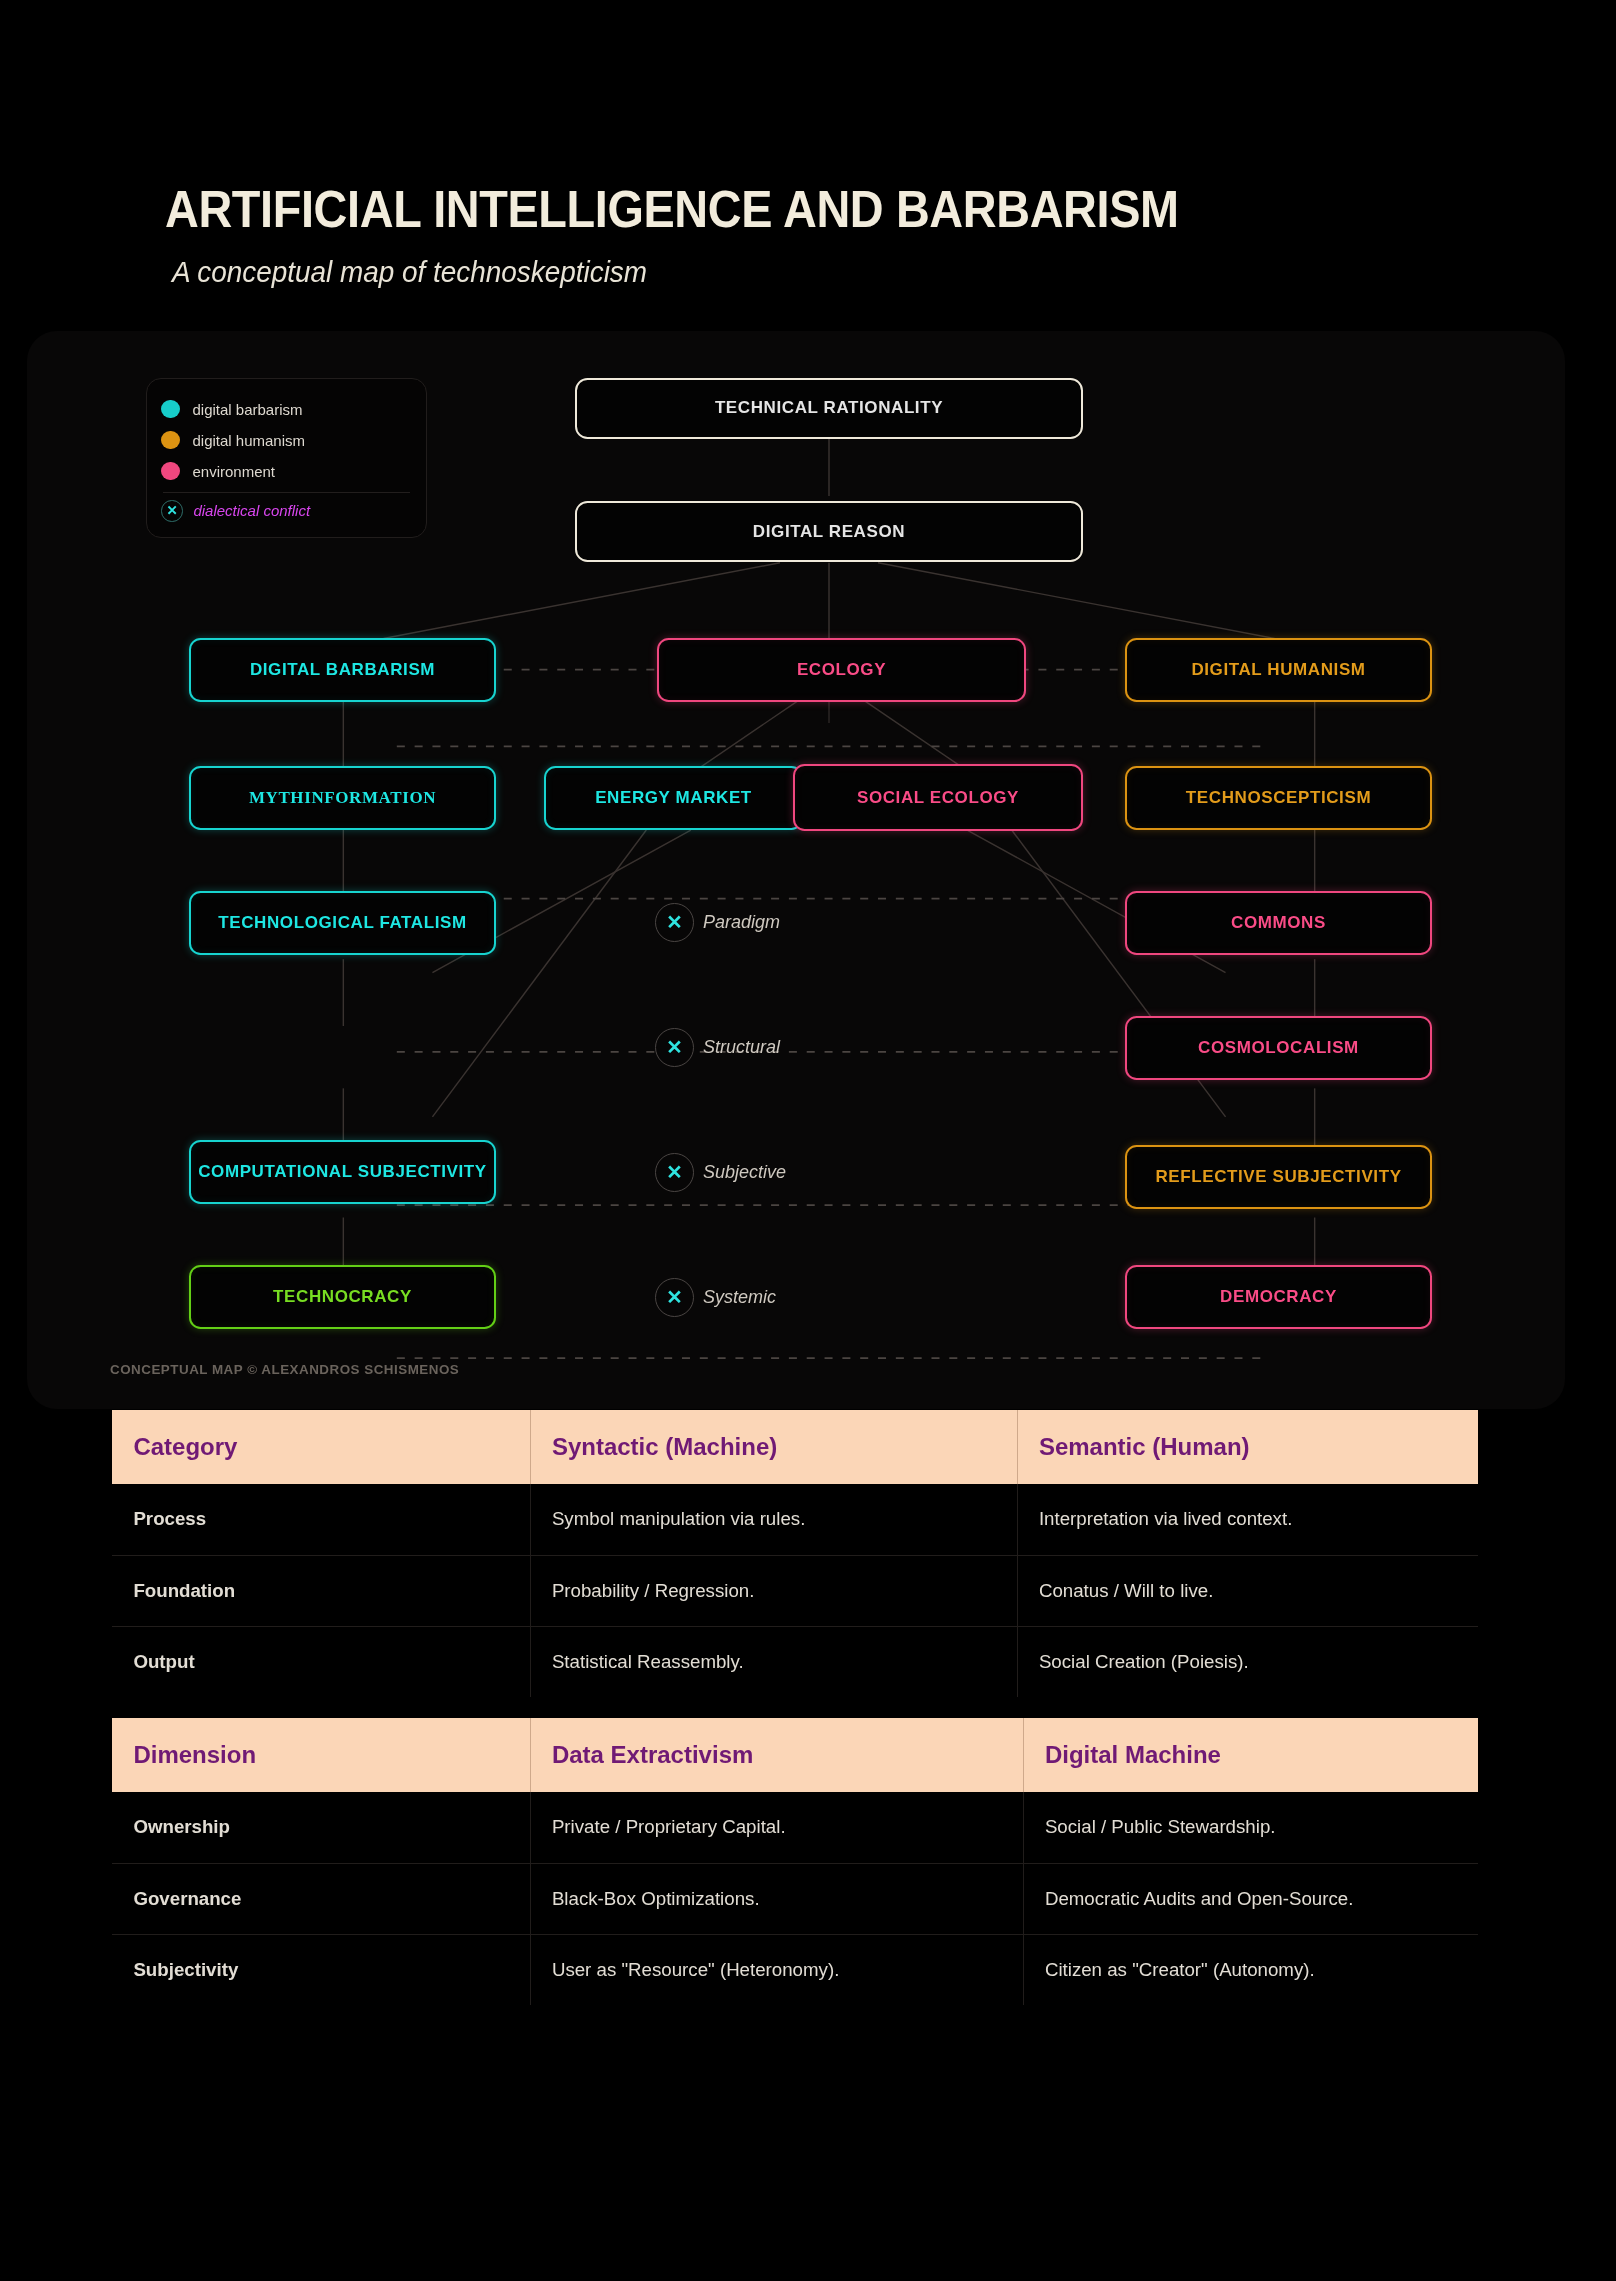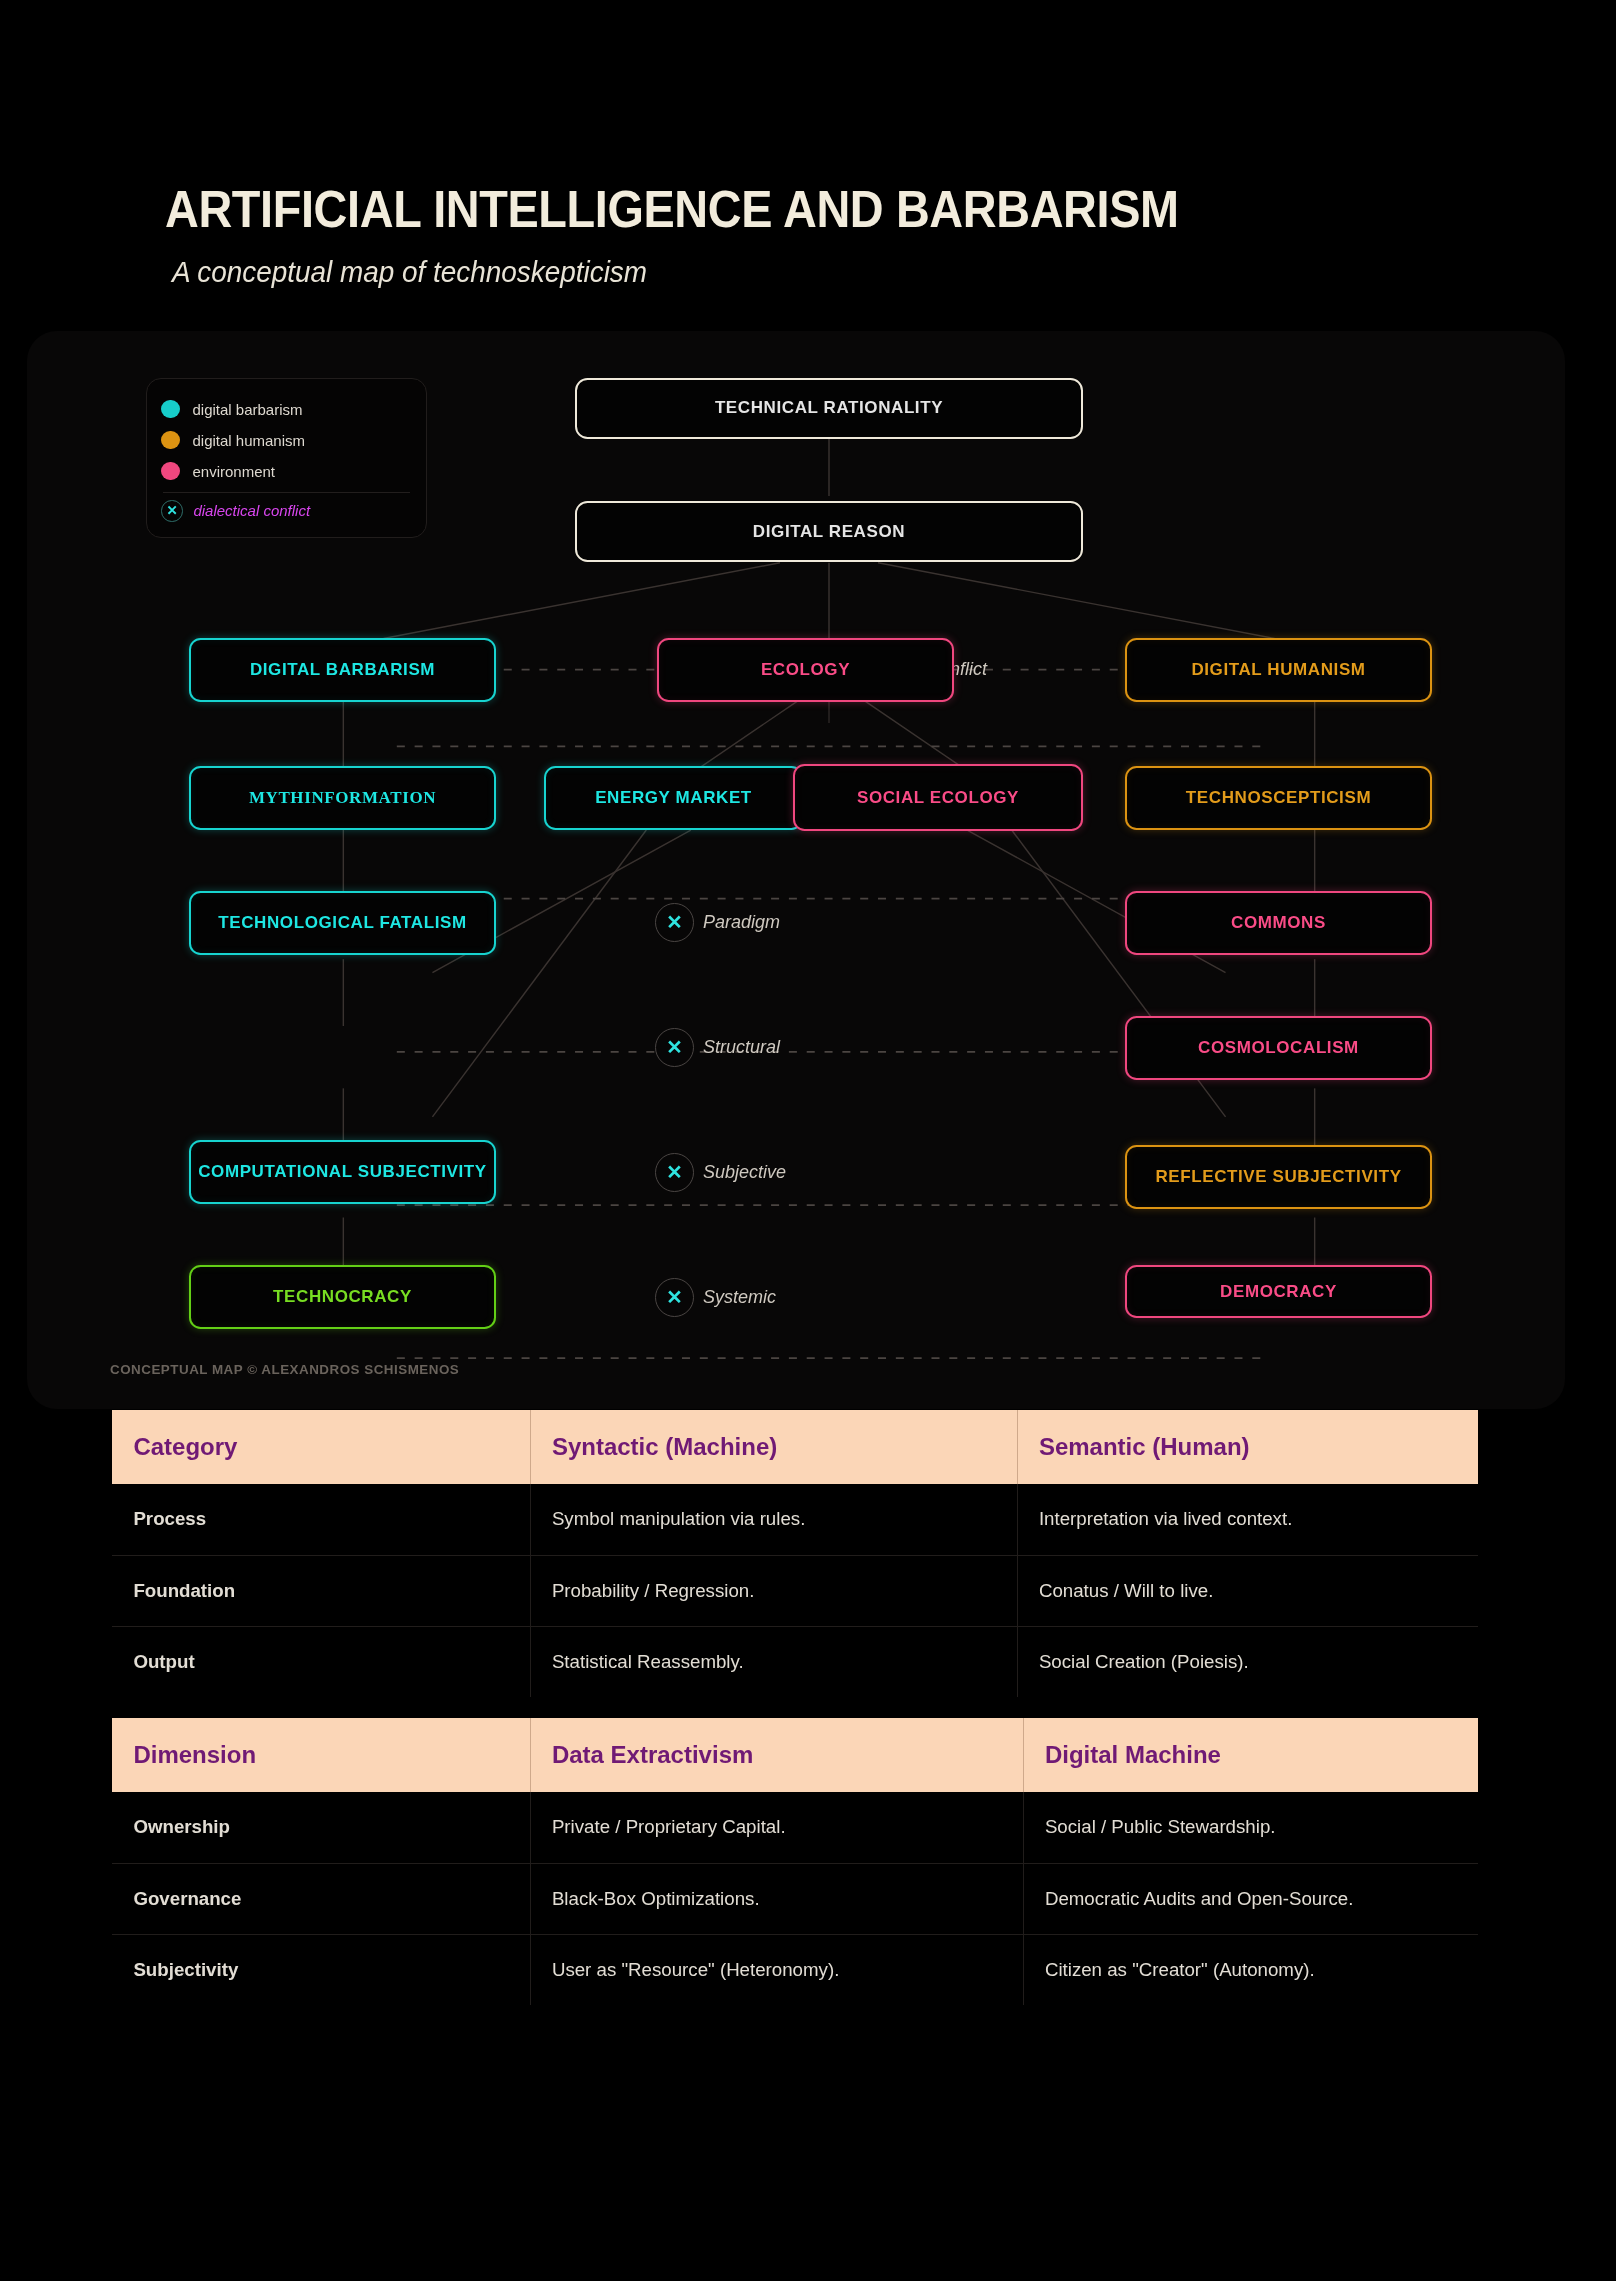--- a/index.html
+++ b/index.html
@@ -274,21 +274,21 @@
     <span>TECHNICAL RATIONALITY</span>
   </div>
 
   <div class="node top" style="left:499px; top:152px; width:508px; height:61px;">
     <span>DIGITAL REASON</span>
   </div>
 
   <div class="node cyan" style="left:113px; top:289px; width:307px; height:64px;">
     <span>DIGITAL BARBARISM</span>
   </div>
-  <div class="node pink" style="left:581px; top:289px; width:297px; height:64px;">
+  <div class="node pink" style="left:581px; top:289px; width:369px; height:64px;">
     <span>ECOLOGY</span>
   </div>
   <div class="node orange" style="left:1049px; top:289px; width:307px; height:64px;">
     <span>DIGITAL HUMANISM</span>
   </div>
 
   <div class="conflict" style="left:855px; top:301px; z-index:15;">
     <span class="conflict-label" style="margin-left:0;">conflict</span>
   </div>
 
@@ -343,21 +343,21 @@
 
   <div class="node green" style="left:113px; top:916px; width:307px; height:64px;">
     <span>TECHNOCRACY</span>
   </div>
   <div class="conflict" style="left:579px; top:929px;">
     <span class="conflict-circle">
           <span>✕</span>
         </span>
     <span class="conflict-label">Systemic</span>
   </div>
-  <div class="node pink" style="left:1049px; top:916px; width:307px; height:53px;">
+  <div class="node pink" style="left:1049px; top:916px; width:307px; height:64px;">
     <span>DEMOCRACY</span>
   </div>
 
  </div>
 </div>
 
 <div id="credit">CONCEPTUAL MAP © ALEXANDROS SCHISMENOS</div>
 
 <table class="data-table" id="table-1">
   <colgroup>

